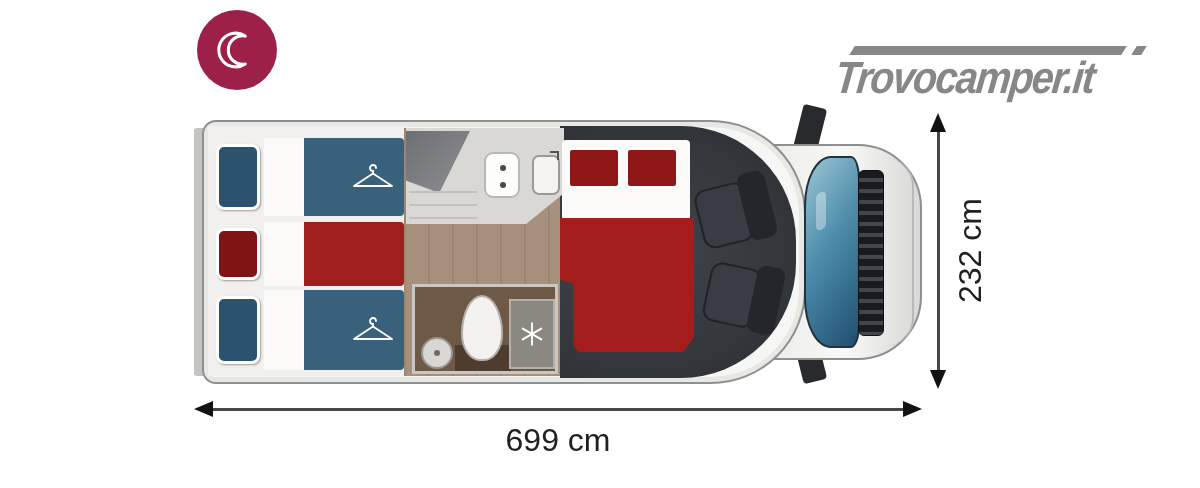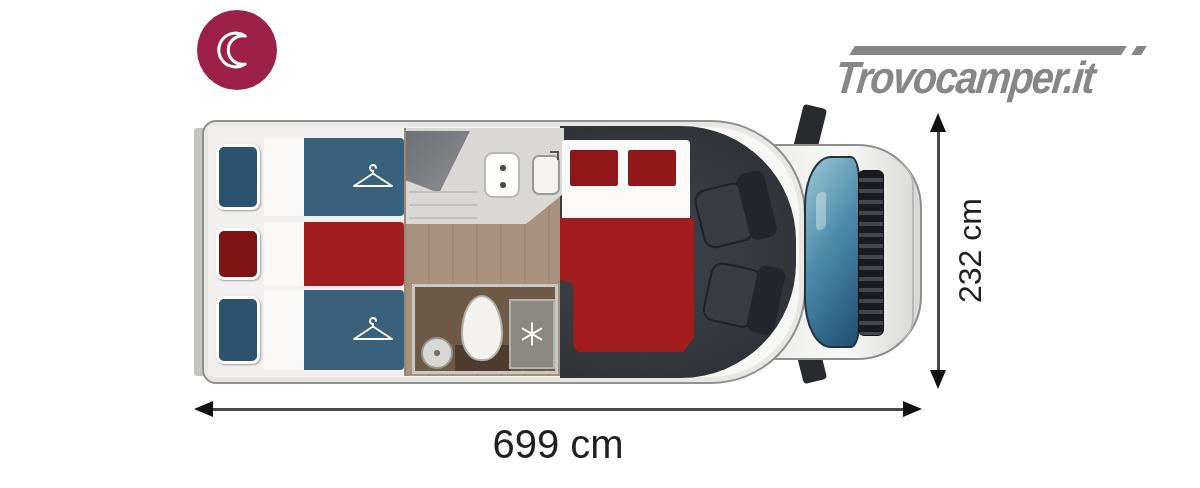--- a/index.html
+++ b/index.html
@@ -17,21 +17,21 @@
   .logo-tittle{left:296px;top:16px;width:10px;height:9px;transform:skewX(-32deg);}
   .logo-text{left:0;top:22px;width:340px;font-size:45px;font-weight:bold;font-style:italic;
     letter-spacing:-2px;transform:skewX(-6deg) scaleX(.88);transform-origin:left top;white-space:nowrap;}
 
   
   .dim-line{background:#474747;}
   .dim-h-line{left:200px;top:408px;width:716px;height:3px;}
   .arrow{width:0;height:0;}
   .arr-left{left:194px;top:401px;border-top:8px solid transparent;border-bottom:8px solid transparent;border-right:19px solid #121212;}
   .arr-right{left:903px;top:401px;border-top:8px solid transparent;border-bottom:8px solid transparent;border-left:19px solid #121212;}
-  .dim-h-label{left:418px;top:422px;width:280px;text-align:center;font-size:40px;color:#202020;}
+  .dim-h-label{left:418px;top:422px;width:280px;text-align:center;font-size:32px;color:#202020;}
   .dim-v-line{left:937px;top:120px;width:3px;height:262px;}
   .arr-up{left:930px;top:113px;border-left:8px solid transparent;border-right:8px solid transparent;border-bottom:19px solid #121212;}
   .arr-down{left:930px;top:370px;border-left:8px solid transparent;border-right:8px solid transparent;border-top:19px solid #121212;}
   .dim-v-label{left:948px;top:118px;width:44px;height:266px;display:flex;align-items:center;justify-content:center;
     writing-mode:vertical-rl;transform:rotate(180deg);font-size:32px;color:#202020;}
 
   
   .rear-bumper{left:194px;top:128px;width:12px;height:248px;background:#c3c3c1;border-radius:3px;}
   .mirror{width:24px;height:46px;background:#282a2d;border-radius:4px;}
   .mirror-top{left:798px;top:106px;transform:rotate(14deg);}

